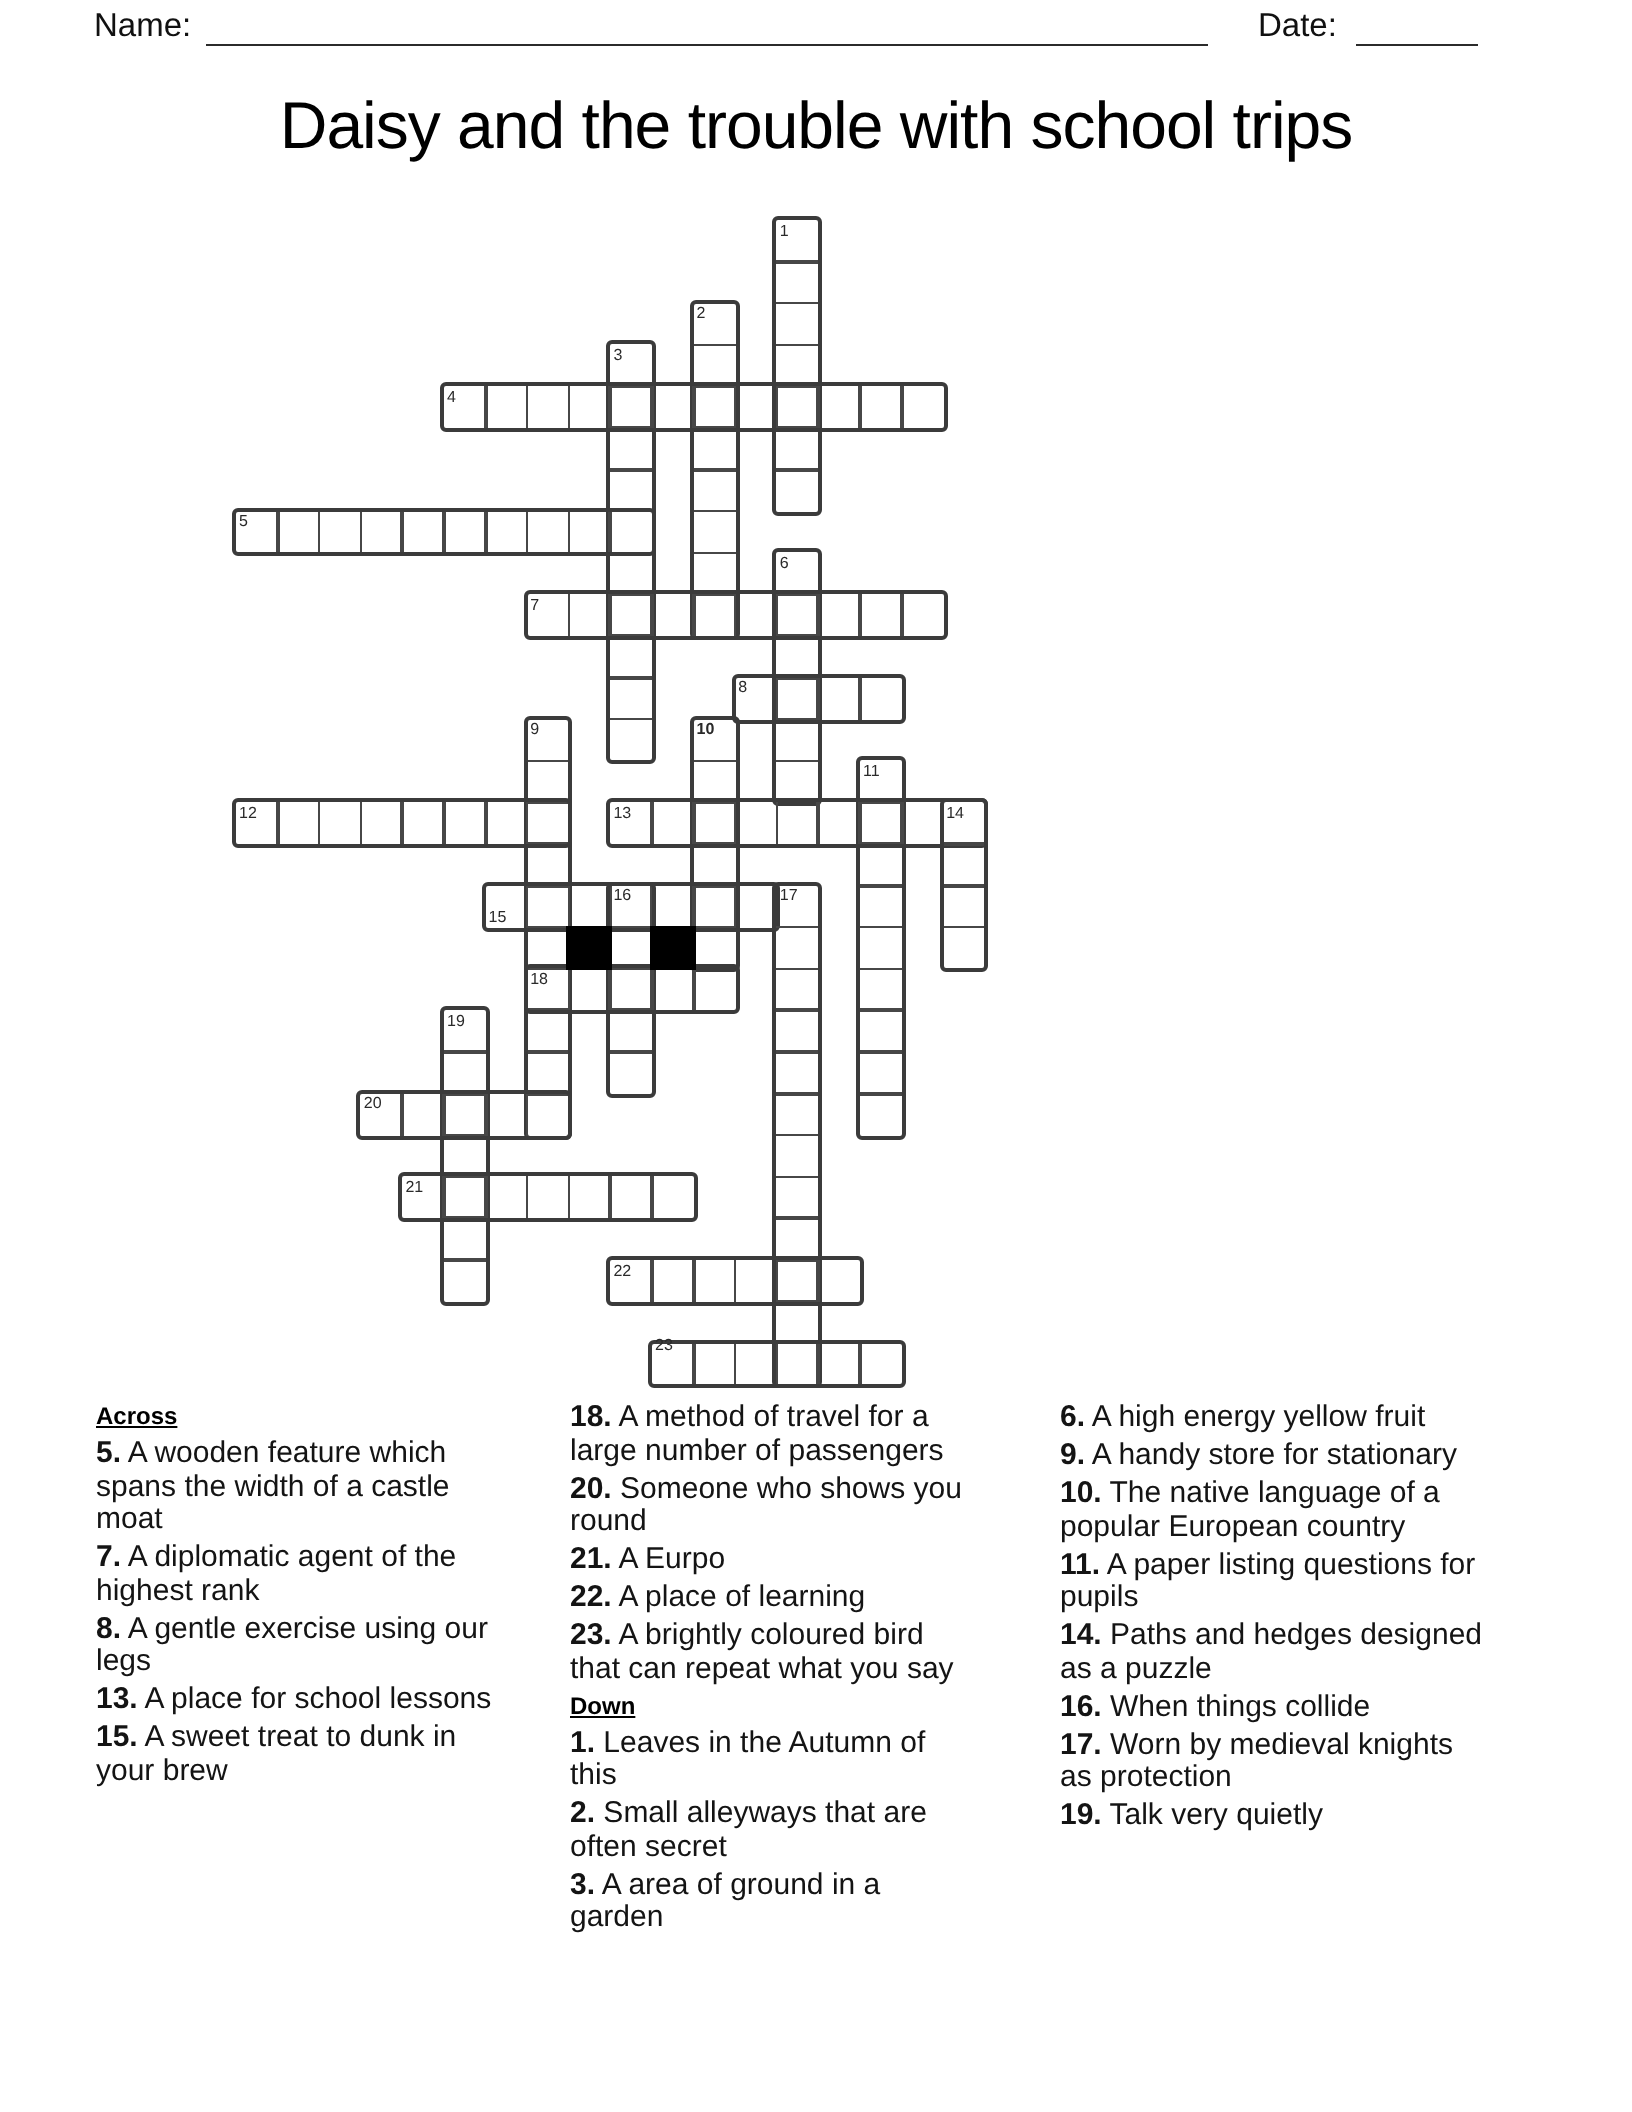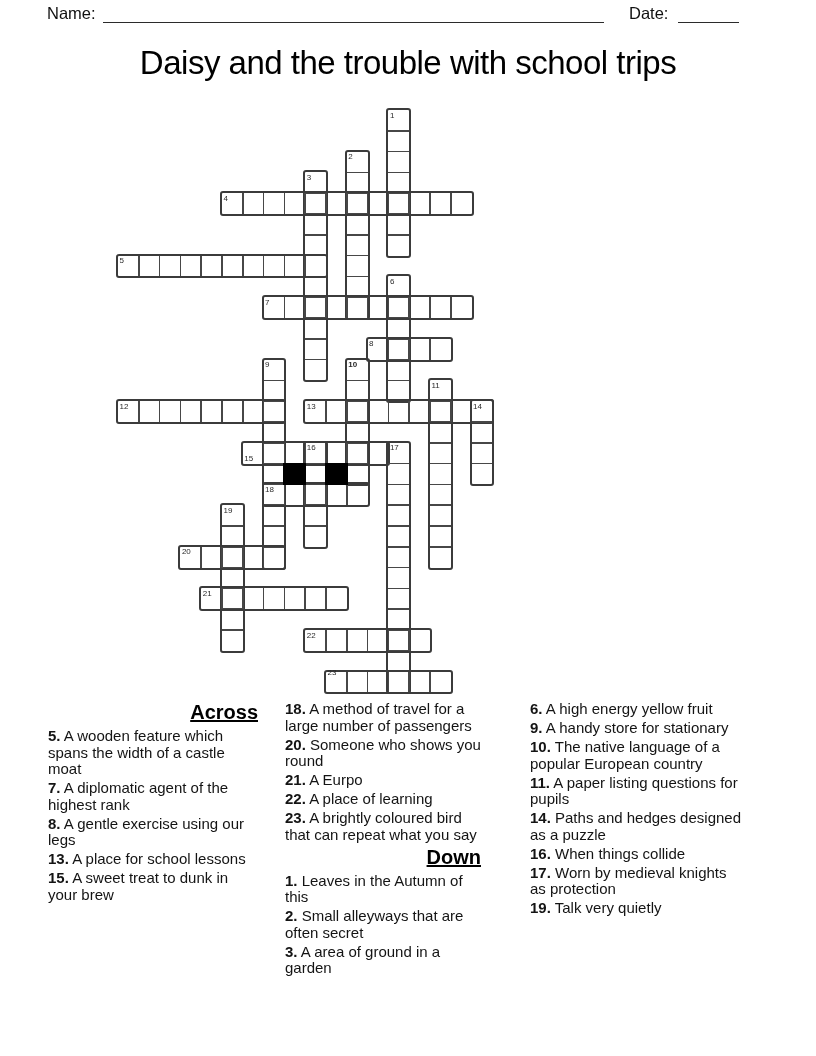--- a/index.html
+++ b/index.html
@@ -12,21 +12,21 @@
     font-size:33px;letter-spacing:-0.5px;color:#000;}
 
   #grid-layer{position:absolute;left:0;top:0;width:816px;height:1056px;}
   .word{position:absolute;border:2px solid #3b3b3b;border-radius:3px;background:transparent;}
   .divider{position:absolute;background:#474747;}
   .black-cell{position:absolute;background:#000;}
   .cell-num{position:absolute;font-size:8px;line-height:8px;color:#2a2a2a;
     font-family:"Liberation Sans",sans-serif;}
 
   .clue-col{position:absolute;top:701px;}
-  .clue-head{font-size:20px;font-weight:bold;text-decoration:underline;margin:0 0 4px 0;color:#000;text-align:right;}
+  .clue-head{font-size:12px;font-weight:bold;text-decoration:underline;margin:0 0 4px 0;color:#000;}
   .clue{font-size:15px;line-height:16.5px;margin:0 0 2.5px 0;color:#141414;}
   .clue .cnum{font-weight:bold;}
 </style>
 </head>
 <body>
 
 <span class="hdr-label" style="left:47px;top:4px;">Name:</span>
 <div class="hdr-line" style="left:103px;top:22px;width:501px;"></div>
 
 <span class="hdr-label" style="left:629px;top:4px;">Date:</span>

